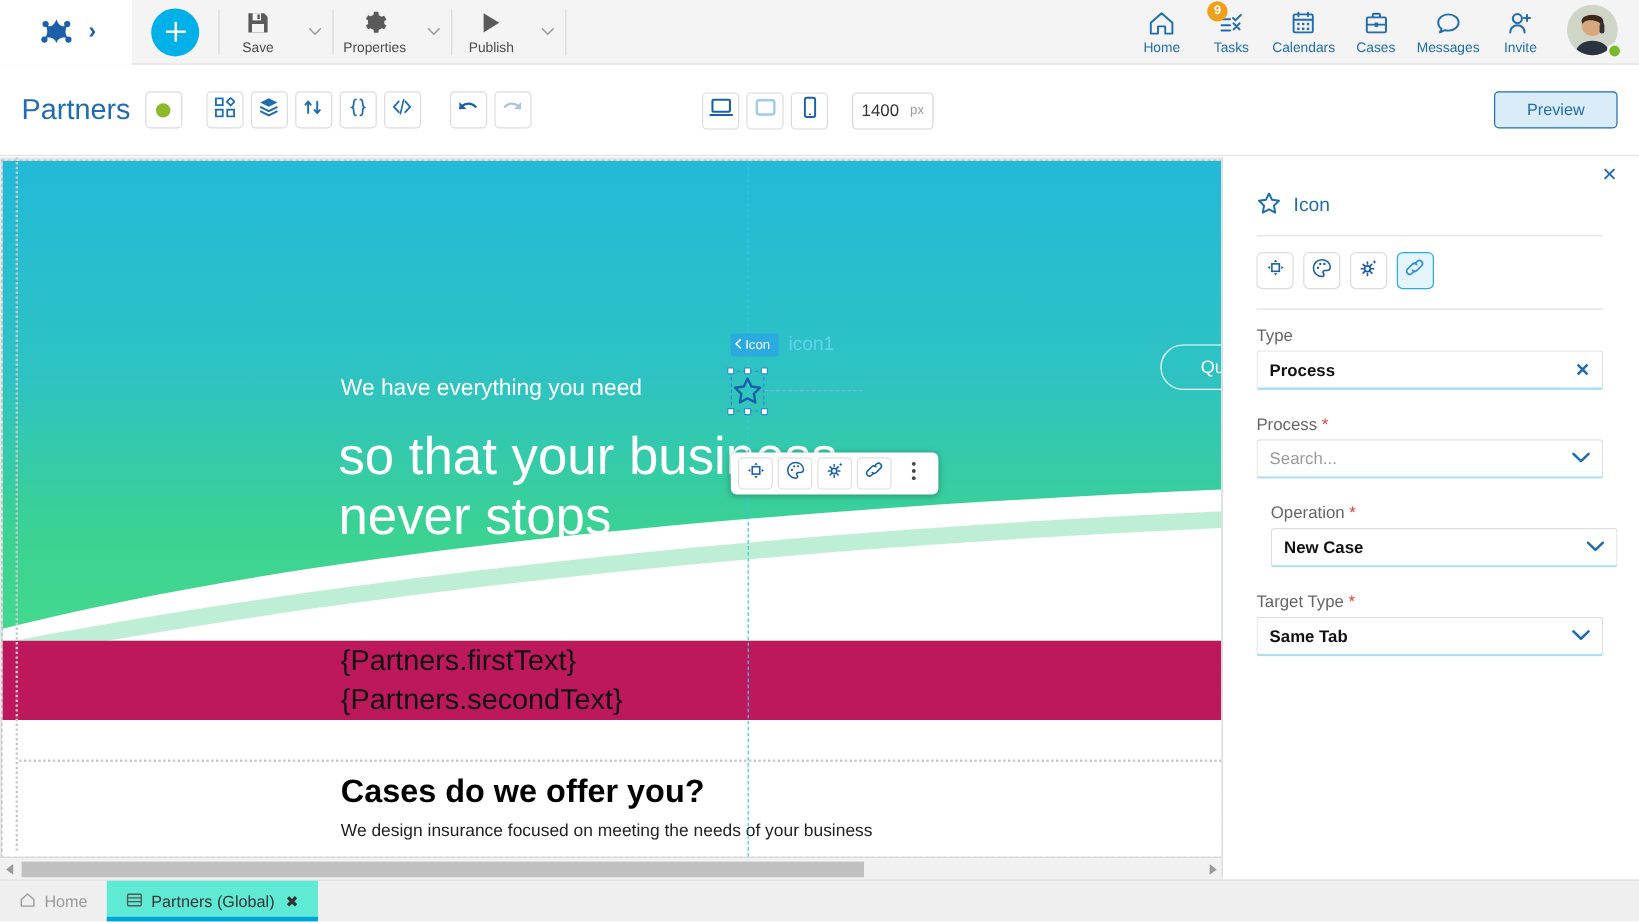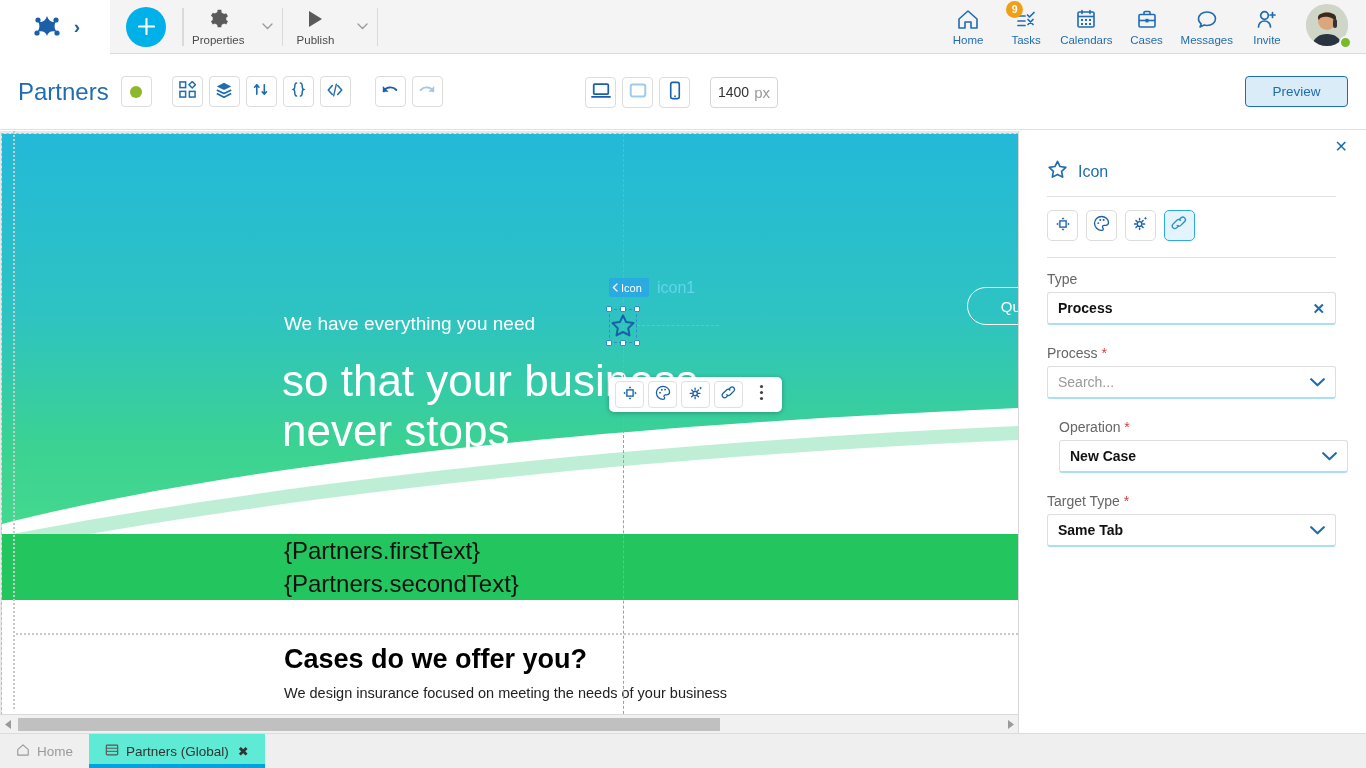--- a/index.html
+++ b/index.html
@@ -93,21 +93,21 @@
   .center-tools {
     position: absolute; left: 585px; top: 0; height: 76px;
     display: flex; align-items: center;
   }
   .px-box {
     width: 68px; height: 31px; border: 1px solid #d6d6d6; border-radius: 4px;
     background: #fff; display: flex; align-items: center; padding: 0 7px;
     margin-left: 14px;
   }
   .px-val { font-size: 14px; color: #333; flex: 1 1 auto; }
-  .px-unit { font-size: 15px; color: #9a9a9a; }
+  .px-unit { font-size: 11px; color: #9a9a9a; }
 
   .preview-btn {
     position: absolute; right: 18px; top: 22px;
     width: 103px; height: 31px; border: 1px solid #1f6cb0; border-radius: 4px;
     background: #d9ecf8; color: #1f6cb0; font-size: 13.5px;
     display: flex; align-items: center; justify-content: center; cursor: pointer;
   }
 
   
   .canvas-area {
@@ -184,21 +184,21 @@
     position: absolute; left: 607px; top: 243px; height: 35px;
     background: #fff; border-radius: 5px; box-shadow: 0 1px 5px rgba(0,0,0,.28);
     display: flex; align-items: center; padding: 0 4px; z-index: 12;
   }
   .ft-btn {
     width: 29px; height: 27px; border: 1px solid #e0e0e0; border-radius: 4px; background: #fff;
     display: flex; align-items: center; justify-content: center; margin: 0 2px; cursor: pointer;
   }
   .ft-btn.plain { border-color: transparent; }
 
-  .body-sec { position: relative; background: #22c55e; padding-left: 282px; }
+  .body-sec { position: relative; background: #be185d; padding-left: 282px; }
   .tpl-line { font-size: 24px; color: #111; line-height: 1.38; }
   .dash-sep {
     position: absolute; left: 14px; right: 0; top: 499px; height: 1px;
     border-top: 2px dotted #c9c9c9;
   }
   .offer-h { position: absolute; left: 282px; top: 510px; font-size: 27px; font-weight: bold; color: #000; }
   .offer-p { position: absolute; left: 282px; top: 551px; font-size: 14.5px; color: #222; }
 
   .left-dash {
     position: absolute; left: 13px; top: 131px; width: 1px; height: 578px;
@@ -286,20 +286,38 @@
     </div>
 
     <div class="plus-btn">
       <svg width="17" height="17" viewBox="0 0 17 17">
           <path d="M8.5 1v15M1 8.5h15" stroke="#fff" stroke-width="2.1" stroke-linecap="round"></path>
         </svg>
     </div>
 
     <div class="divider-v"></div>
 
+    <div class="tool-group">
+      <div class="tool-item">
+        <span class="ticon">
+          <svg width="22" height="22" viewBox="0 0 22 22">
+            <path d="M3 3h13l3 3v13H3z" fill="#5a5a5a"></path>
+            <rect x="6.5" y="3" width="7" height="6" fill="#f4f4f4"></rect>
+            <rect x="10.5" y="4" width="2" height="4" fill="#5a5a5a"></rect>
+            <rect x="6" y="12" width="10" height="7" fill="#f4f4f4"></rect>
+          </svg>
+        </span>
+        <span class="tlabel">Save</span>
+      </div>
+      <div class="caret-btn">
+        <svg width="11" height="7" viewBox="0 0 11 7">
+            <path d="M1 1l4.5 4.5L10 1" stroke="#9a9a9a" stroke-width="1.3" fill="none" stroke-linecap="round"></path>
+          </svg>
+      </div>
+    </div>
 
     <div class="divider-v"></div>
 
     <div class="tool-group">
       <div class="tool-item">
         <span class="ticon">
           <svg width="22" height="22" viewBox="0 0 24 24">
             <path fill="#5a5a5a" d="M12 8.5a3.5 3.5 0 100 7 3.5 3.5 0 000-7zm9 3.5c0-.5 0-1-.1-1.5l2-1.5-2-3.4-2.3 1a8.6 8.6 0 00-2.6-1.5L15.6 2h-4l-.4 2.6c-1 .3-1.8.8-2.6 1.5l-2.3-1-2 3.4 2 1.5c-.1.5-.1 1-.1 1.5s0 1 .1 1.5l-2 1.5 2 3.4 2.3-1c.8.7 1.6 1.2 2.6 1.5l.4 2.6h4l.4-2.6c1-.3 1.8-.8 2.6-1.5l2.3 1 2-3.4-2-1.5c.1-.5.1-1 .1-1.5z"></path>
           </svg>
         </span>

